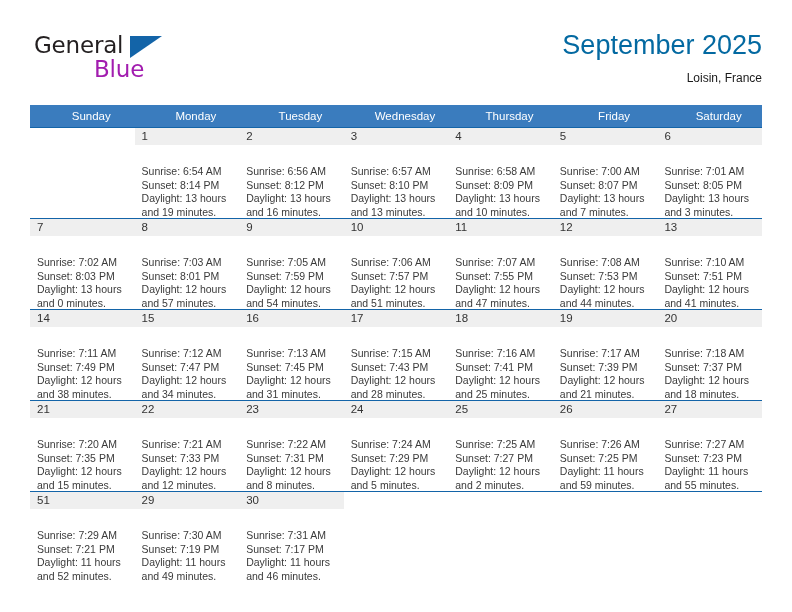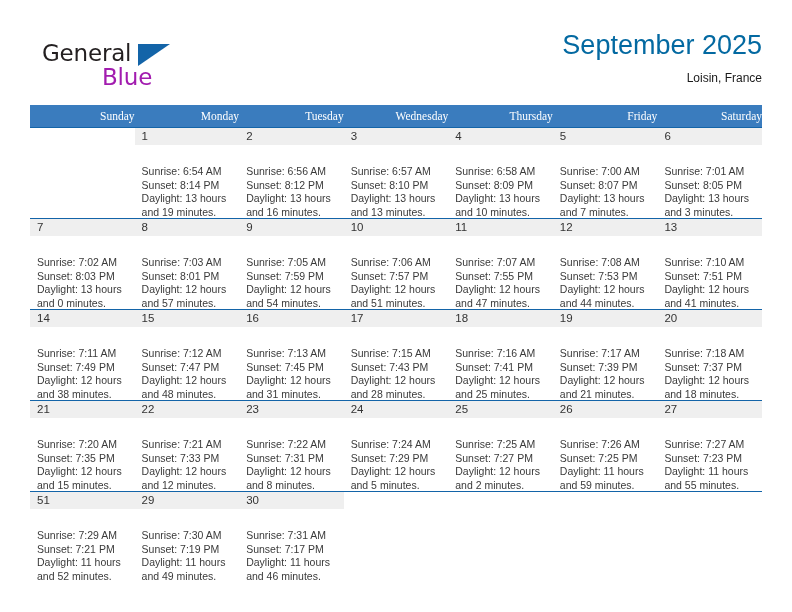--- a/index.html
+++ b/index.html
@@ -25,24 +25,23 @@
   .header {
     position: absolute;
     left: 30px;
     top: 28px;
     right: 30px;
     height: 62px;
   }
   .brand {
     position: absolute;
     left: 4px;
-    top: 12px;
+    top: 4px;
     width: 180px;
     height: 56px;
-    margin-left: 8px;
   }
   .brand-general {
     position: absolute;
     left: 0;
     top: 0;
     font-size: 23px;
     letter-spacing: -0.2px;
     color: #231f20;
     font-family: "DejaVu Sans", sans-serif;
   }
@@ -95,24 +94,24 @@
     top: 105px;
     width: 732px;
     border-collapse: collapse;
     table-layout: fixed;
   }
   .calendar th {
     background: #3a7cbe;
     color: #ffffff;
     font-size: 11.5px;
     font-weight: normal;
-    text-align: right;
+    text-align: center;
     padding: 5px 0 5px 18px;
     height: 11px;
-    font-family: Liberation Serif, serif;
+    font-family: Liberation Sans, sans-serif;
   }
   .week-row > td {
     vertical-align: top;
     padding: 0;
     border-top: 1px solid #1364a8;
     height: 90px;
   }
   .cell {
     height: 89px;
     position: relative;
@@ -341,21 +340,21 @@
               </div>
             </div>
           </td>
           <td>
             <div class="cell filled">
               <div class="daynum-band">15</div>
               <div class="cell-body">
                 <div>Sunrise: 7:12 AM</div>
                 <div>Sunset: 7:47 PM</div>
                 <div class="daylight-line">Daylight: 12 hours</div>
-                <div class="daylight-line">and 48 minutes.</div>
+                <div class="daylight-line">and 34 minutes.</div>
               </div>
             </div>
           </td>
           <td>
             <div class="cell filled">
               <div class="daynum-band">16</div>
               <div class="cell-body">
                 <div>Sunrise: 7:13 AM</div>
                 <div>Sunset: 7:45 PM</div>
                 <div class="daylight-line">Daylight: 12 hours</div>

